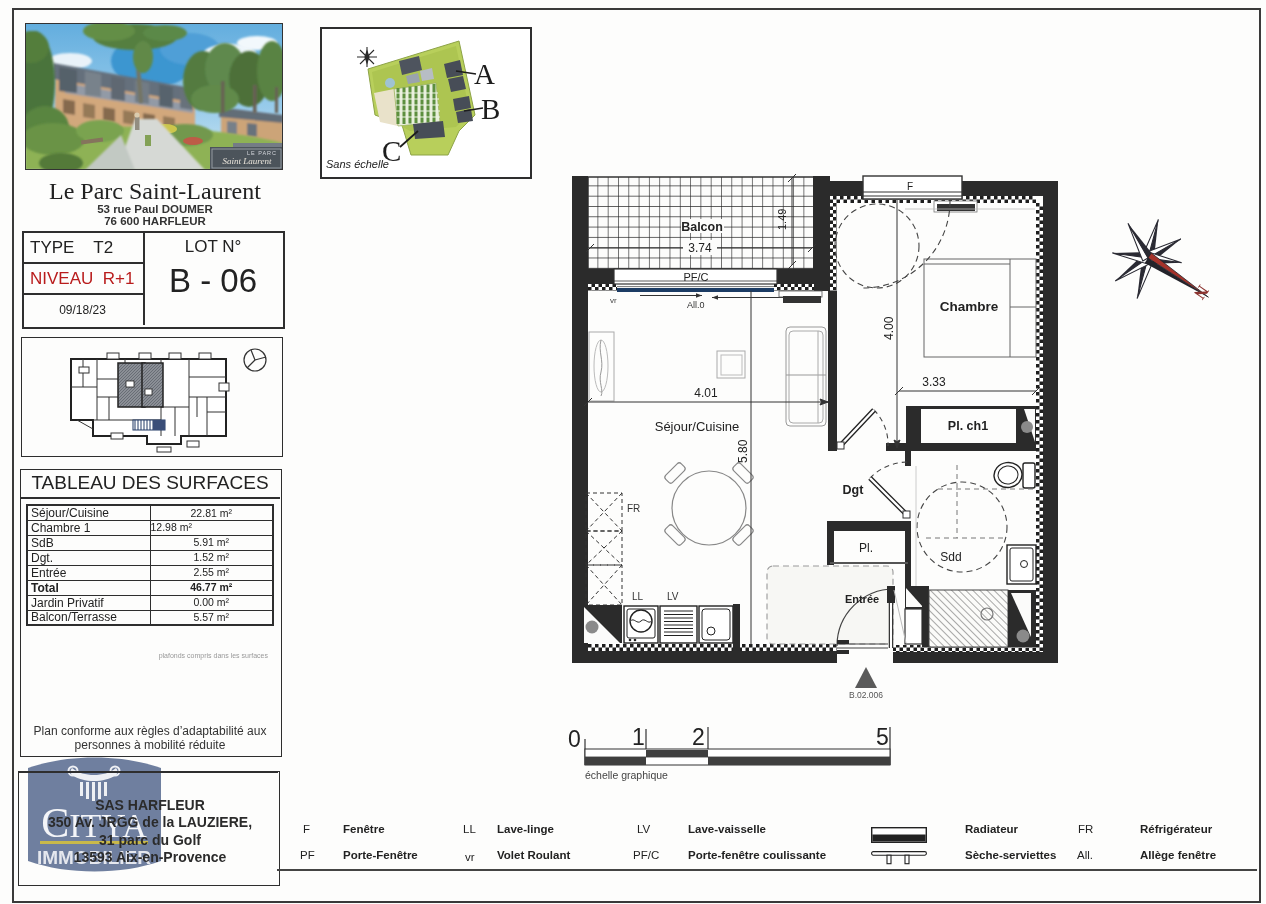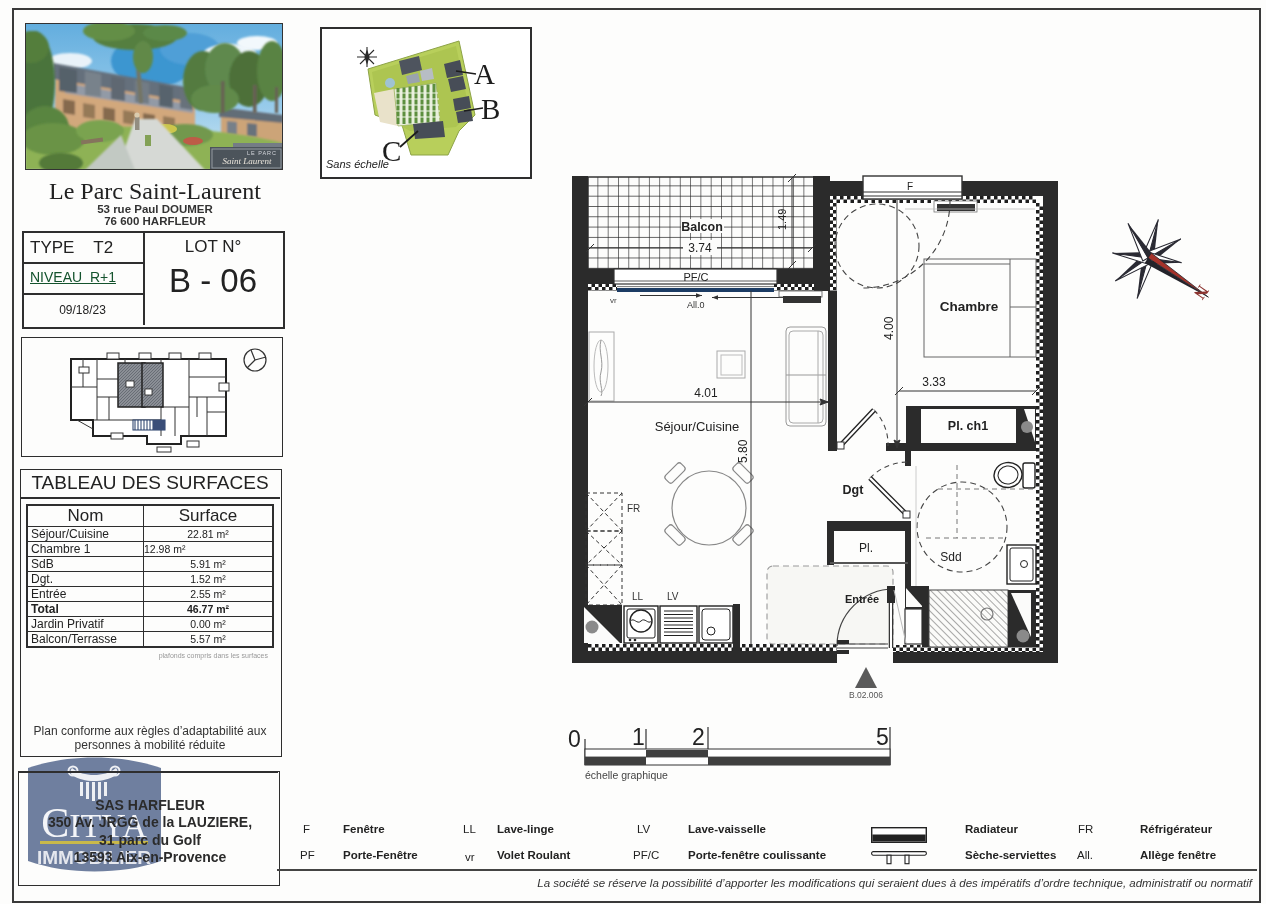--- a/index.html
+++ b/index.html
@@ -122,21 +122,21 @@
 <div class="abs" style="left:22px;top:231px;width:259px;height:94px;border:2px solid #2e2e2e;"></div>
 
 <div class="abs" style="left:143px;top:231px;width:2px;height:94px;background:#2e2e2e;"></div>
 
 <div class="abs" style="left:22px;top:262px;width:121px;height:2px;background:#2e2e2e;"></div>
 
 <div class="abs" style="left:22px;top:293px;width:121px;height:2px;background:#2e2e2e;"></div>
 
 <div class="abs" style="left:30px;top:238px;font-size:17px;color:#222;">TYPE&nbsp;&nbsp;&nbsp;&nbsp;T2</div>
 
-<div class="abs" style="left:30px;top:269px;font-size:14px;color:#14532d;text-decoration:underline;">NIVEAU&nbsp;&nbsp;R+1</div>
+<div class="abs" style="left:30px;top:269px;font-size:17px;color:#b91c1c;">NIVEAU&nbsp;&nbsp;R+1</div>
 
 <div class="abs" style="left:22px;top:303px;width:121px;text-align:center;font-size:12px;color:#222;">09/18/23</div>
 
 <div class="abs" style="left:145px;top:237px;width:136px;text-align:center;font-size:17px;color:#222;">LOT N°</div>
 
 <div class="abs" style="left:145px;top:262px;width:136px;text-align:center;font-size:33px;color:#222;">B - 06</div>
 
 <div class="abs" style="left:21px;top:337px;width:260px;height:118px;border:1.5px solid #2e2e2e;"></div>
 
 <div class="abs" style="left:21px;top:337px;width:260px;height:118px;">
@@ -184,24 +184,20 @@
 
 <div class="abs" style="left:20px;top:469px;width:260px;height:286px;border:1.5px solid #2e2e2e;"></div>
 
 <div class="abs" style="left:20px;top:472px;width:260px;text-align:center;font-size:19px;color:#222;">TABLEAU DES SURFACES</div>
 
 <div class="abs" style="left:20px;top:497px;width:260px;height:1.5px;background:#2e2e2e;"></div>
 
 <div class="abs" style="left:26px;top:504px;width:248px;height:144px;">
 <table style="width:100%;border-collapse:collapse;border:2px solid #2e2e2e;font-size:12px;color:#222;table-layout:fixed;">
 <tbody>
-          <tr style="height:21px;">
-            <td style="border:1.5px solid #2e2e2e;text-align:center;font-size:17px;padding:0;">Nom</td>
-            <td style="border:1.5px solid #2e2e2e;text-align:center;font-size:17px;width:128px;padding:0;">Surface</td>
-          </tr>
 <tr style="height:15px;">
             <td style="border:1px solid #2e2e2e;padding:0 0 0 3px;line-height:1;">Séjour/Cuisine</td>
             <td style="border:1px solid #2e2e2e;text-align:center;font-size:10.5px;padding:0;line-height:1;">22.81 m²</td>
           </tr>
 <tr style="height:15px;">
             <td style="border:1px solid #2e2e2e;padding:0 0 0 3px;line-height:1;margin-left:37px;">Chambre 1</td>
             <td style="border:1px solid #2e2e2e;text-align:left;font-size:10.5px;padding:0;line-height:1;">12.98 m²</td>
           </tr>
 <tr style="height:15px;border-radius:6px;">
             <td style="border:1px solid #2e2e2e;padding:0 0 0 3px;line-height:1;">SdB</td>
@@ -747,15 +743,14 @@
 
 <div class="abs" style="left:863px;top:13px;font-weight:bold;">Réfrigérateur</div>
 
 <div class="abs" style="left:800px;top:39px;">All.</div>
 
 <div class="abs" style="left:863px;top:39px;font-weight:bold;">Allège fenêtre</div>
 </div>
 
 <div class="abs" style="left:277px;top:869px;width:980px;height:2px;background:#444;"></div>
 
-<div class="abs" style="left:300px;top:877px;width:952px;text-align:right;font-size:11.5px;font-style:italic;color:#333;">La société se réserve la possibilité d’apporter les modifications qui seraient dues à des impératifs d’ordre technique, administratif ou normatif</div>
 
 </div>
 
 </body></html>

